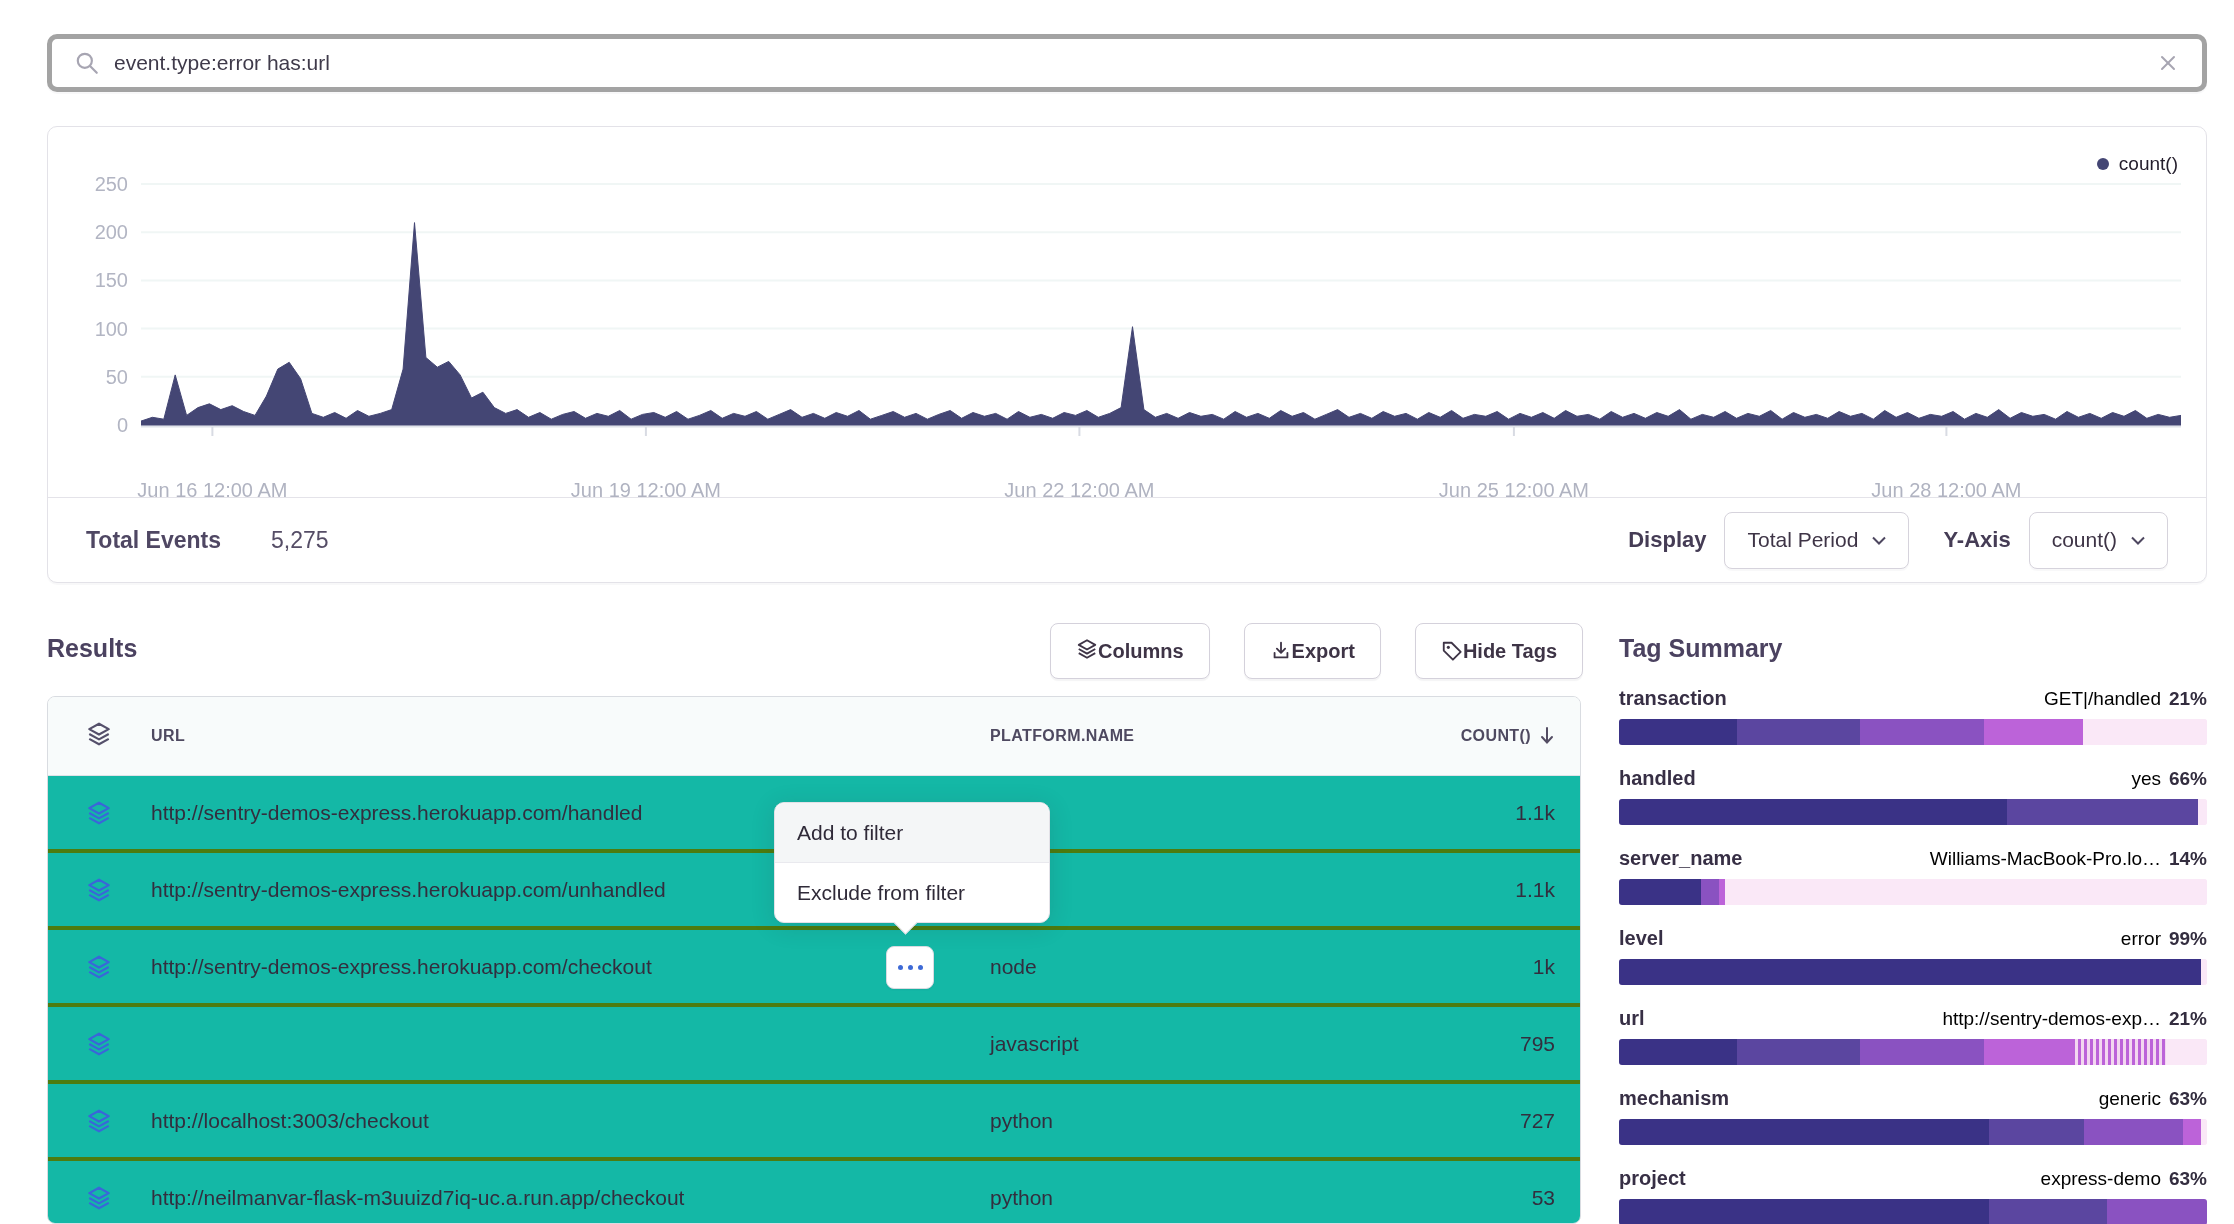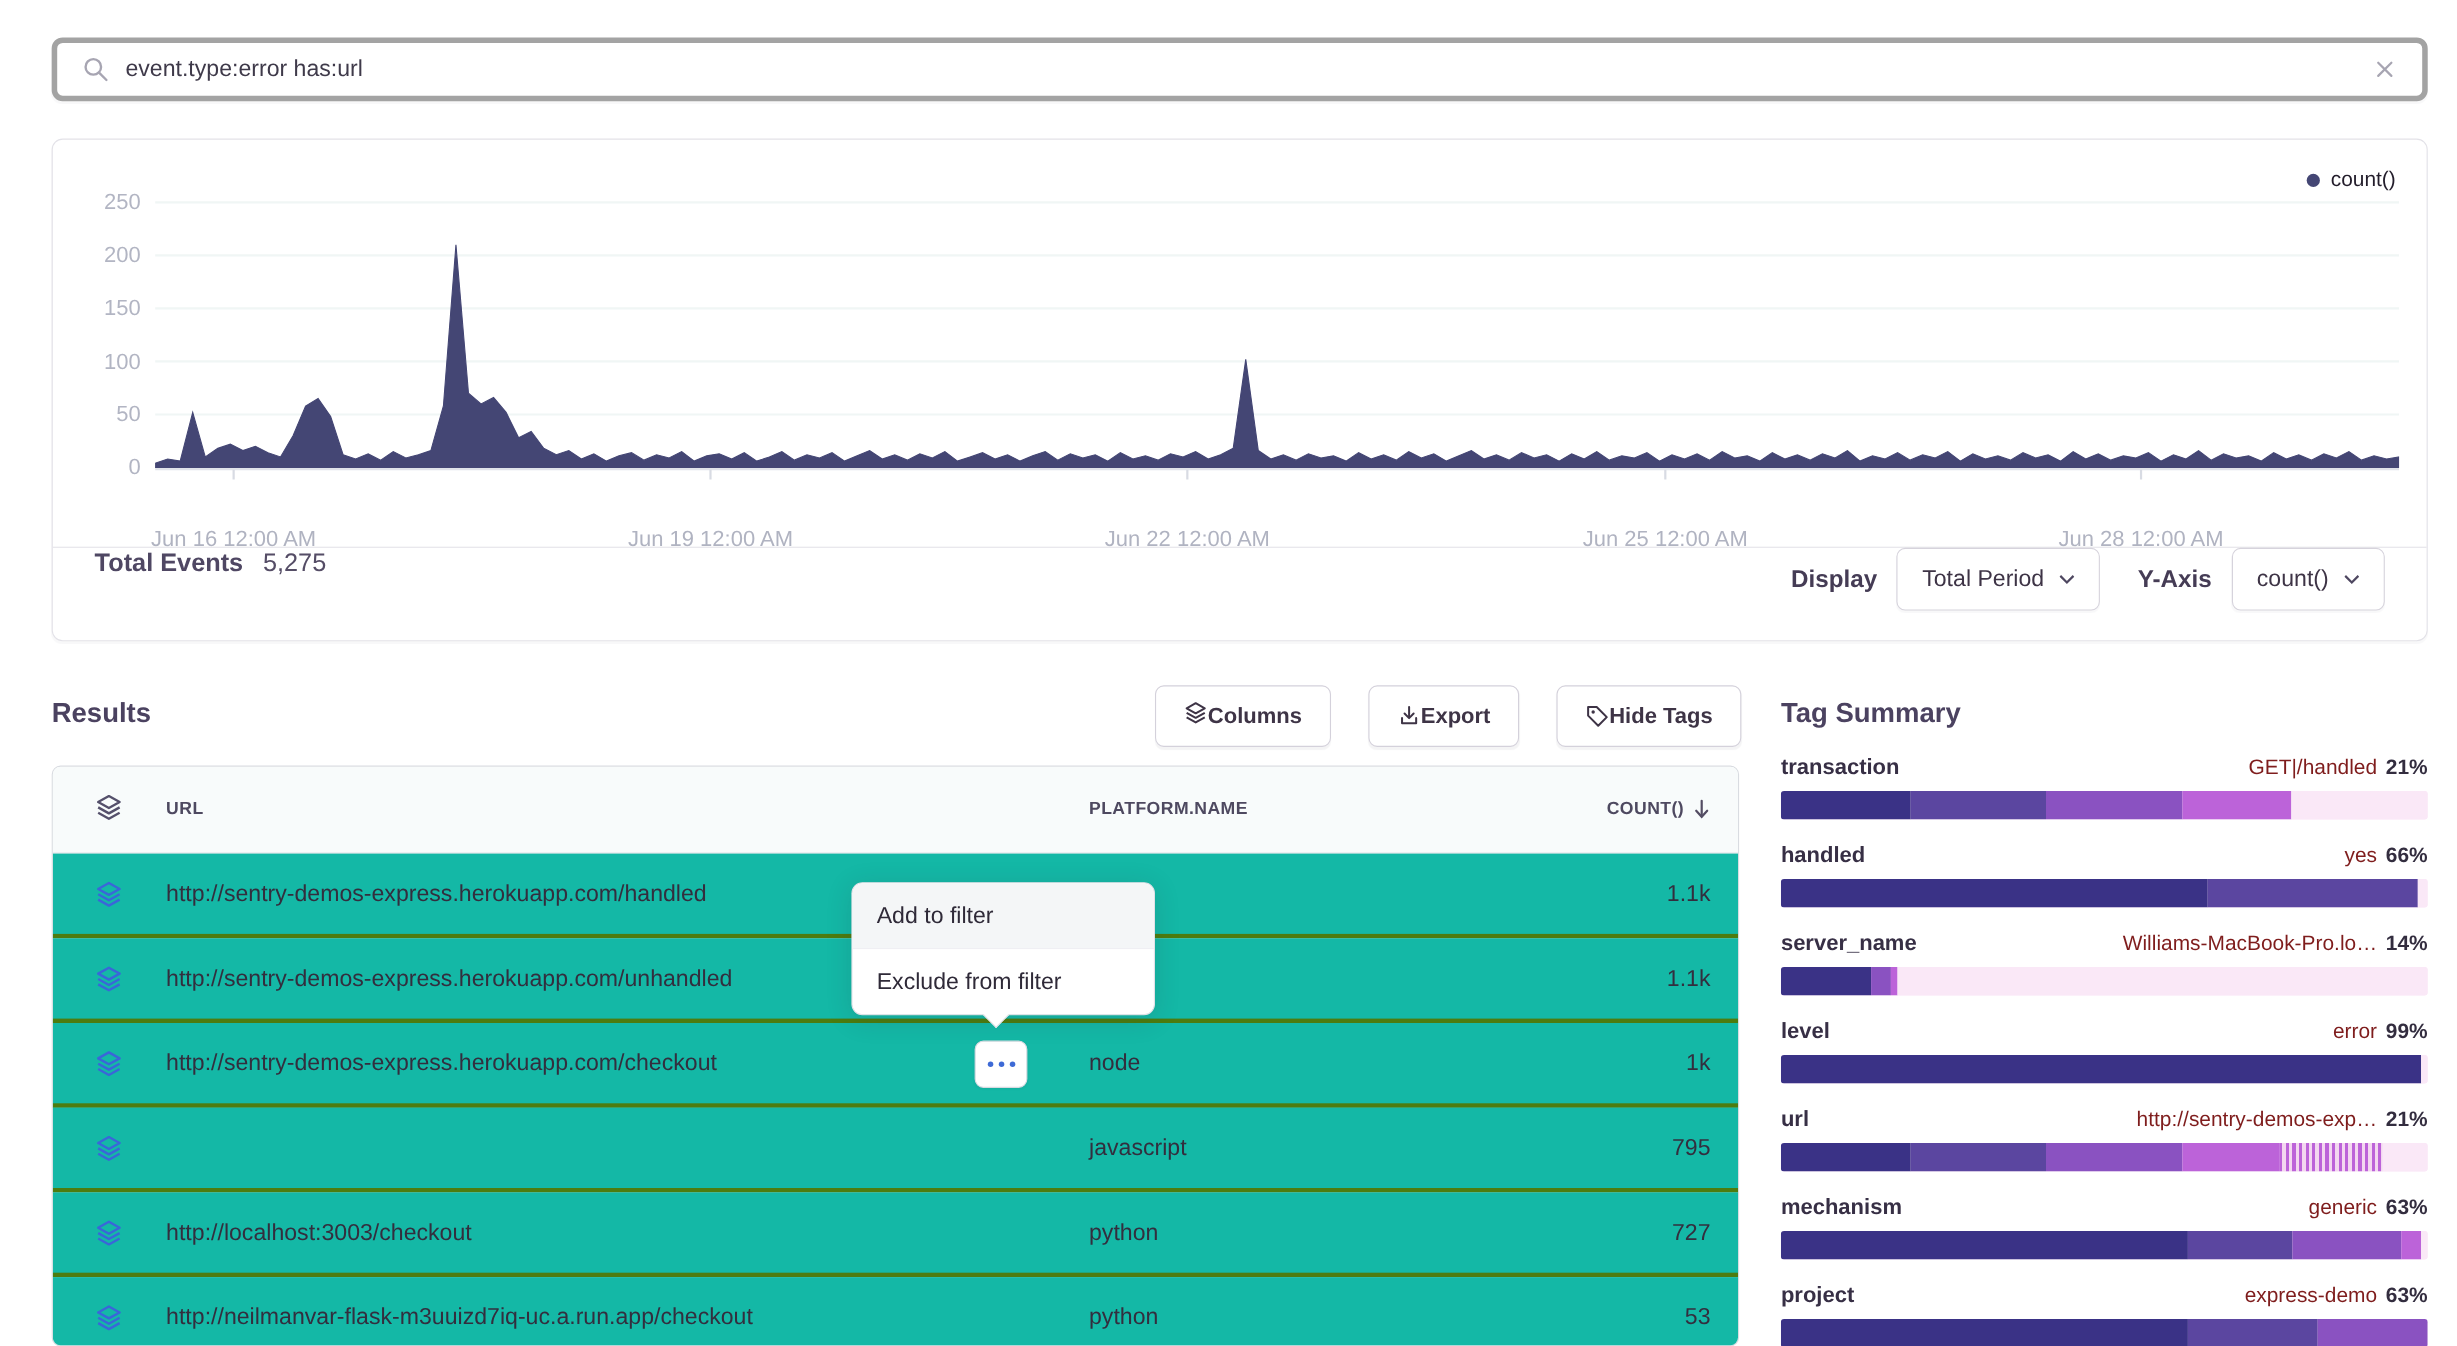--- a/index.html
+++ b/index.html
@@ -18,21 +18,21 @@
   .chart-panel{position:absolute;left:47px;top:126px;width:2160px;height:457px;
     border:1px solid #e3e2e8;border-radius:10px;background:#fff;box-sizing:border-box;
     box-shadow:0 2px 1px rgba(40,30,60,.03);}
   .legend{position:absolute;top:26px;right:28px;display:flex;align-items:center;gap:10px;}
   .legend-dot{width:12px;height:12px;border-radius:50%;}
   .legend-label{font-size:19px;color:#231d2b;}
   #chart-svg{position:absolute;left:93px;top:40px;}
   .ytick{position:absolute;left:16px;width:64px;text-align:right;font-size:20px;color:#b2b5c3;height:24px;line-height:24px;}
   .xtick{position:absolute;top:352px;width:260px;text-align:center;font-size:20px;color:#b0b3c1;}
   .chart-footer{position:absolute;left:0;right:0;bottom:0;height:85px;border-top:1px solid #e4e3e9;
-    display:flex;align-items:flex-start;padding:0 38px;box-sizing:border-box;}
+    display:flex;align-items:center;padding:0 38px;box-sizing:border-box;gap:32px;}
   .tf-label{font-size:23px;font-weight:bold;color:#4f4763;}
   .tf-value{font-size:23px;color:#554d66;margin-left:18px;}
   .foot-right{margin-left:auto;display:flex;align-items:center;}
   .dd-label{font-size:22px;font-weight:bold;color:#453c55;}
   .dd-btn{display:flex;align-items:center;gap:14px;border:1px solid #d6d3dc;border-radius:8px;
     background:#fff;height:55px;padding:0 22px;margin-left:18px;cursor:pointer;
     font-size:21px;color:#3e3446;box-shadow:0 2px 1px rgba(40,30,60,.03);}
   .gap-left{margin-left:34px;}
 
   
@@ -67,21 +67,21 @@
   .popup-item.last{border-radius:0 0 10px 10px;}
   .popup-caret{position:absolute;left:122px;bottom:-9px;width:16px;height:16px;background:#fff;
     transform:rotate(45deg);border-right:1px solid #e2e1e7;border-bottom:1px solid #e2e1e7;}
 
   
   .tag-panel{position:absolute;left:1619px;top:634px;width:588px;}
   .tag-title{font-size:25px;font-weight:bold;color:#4b4260;margin-bottom:24px;}
   .tag-row{margin-bottom:22px;}
   .tag-head{display:flex;align-items:baseline;}
   .tag-name{font-size:20px;font-weight:bold;color:#372f45;}
-  .tag-val{margin-left:auto;font-size:19px;color:#7f1d1d;}
+  .tag-val{margin-left:auto;font-size:19px;color:#000000;}
   .tag-pct{font-size:19px;font-weight:bold;color:#332d3f;margin-left:8px;}
   .tag-bar{margin-top:9px;height:26px;border-radius:3px;overflow:hidden;display:flex;background:#fae8f7;}
   .seg{height:100%;}
   .seg-striped{background:repeating-linear-gradient(90deg,#bc63d9 0 3px,#f3d7f0 3px 6px);}
 </style>
 </head>
 <body>
 
 <div class="search-bar">
   <span class="icon-btn">

